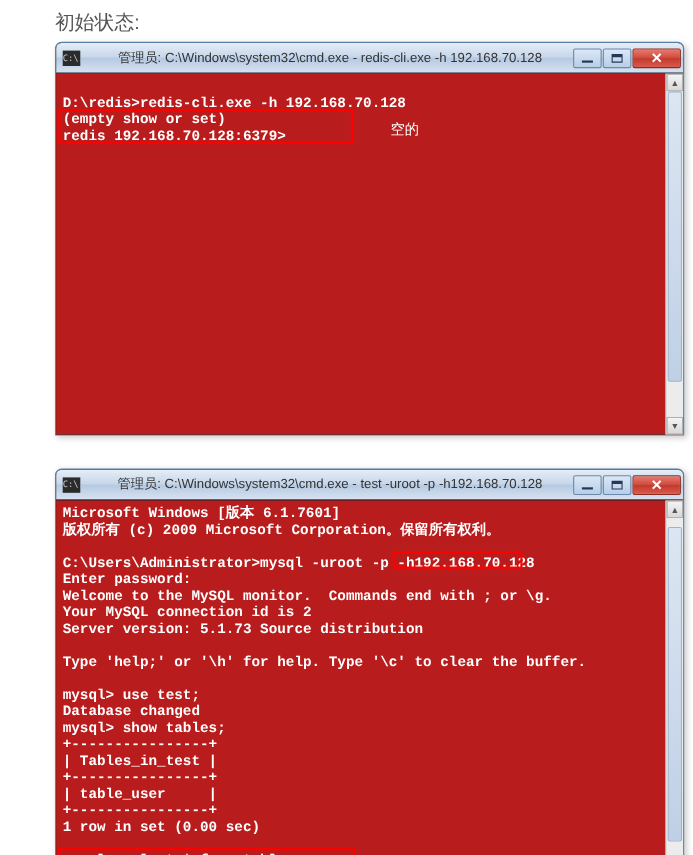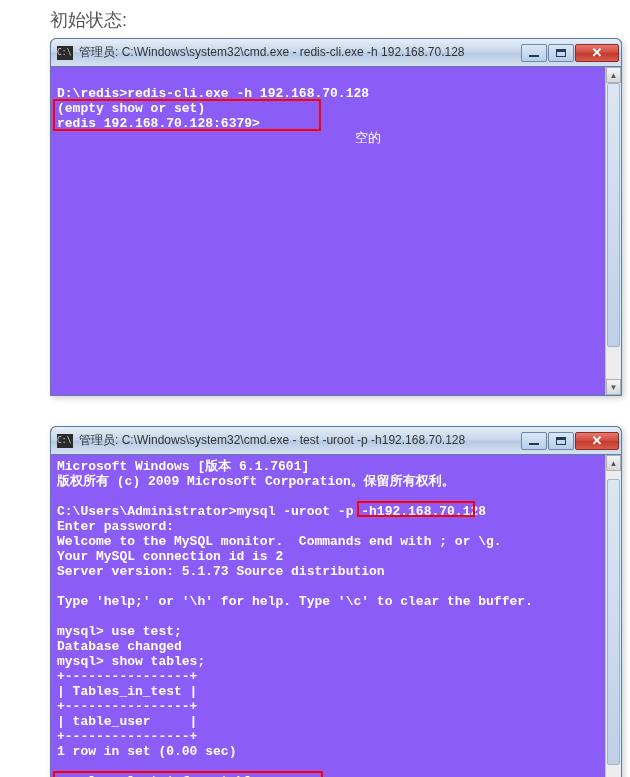--- a/index.html
+++ b/index.html
@@ -43,20 +43,21 @@
       line-height: 14px;
       text-align: center;
       font-family: monospace;
       margin-right: 6px;
       flex-shrink: 0;
     }
     .titlebar .title-text {
       flex: 1;
       white-space: nowrap;
       overflow: hidden;
+      text-align: center;
     }
     .win-buttons {
       display: flex;
       gap: 1px;
       align-items: center;
     }
     .win-btn {
       height: 18px;
       border: 1px solid #6a89ad;
       background: linear-gradient(#dbe7f5, #b8cee8);
@@ -83,21 +84,21 @@
     }
     .win-btn.max .glyph {
       width: 10px;
       height: 8px;
       border: 1.5px solid #24395a;
       border-top-width: 3px;
     }
     .win-btn.close .glyph { font-size: 13px; font-weight: bold; line-height: 1; }
 
     .terminal {
-      background: #8b5cf6;
+      background: #b91c1c;
       color: #ffffff;
       font-family: "SimSun", "NSimSun", "Courier New", monospace;
       font-size: 13px;
       line-height: 15px;
       padding: 4px 6px;
       white-space: pre;
       font-weight: bold;
       overflow: hidden;
       position: relative;
     }
@@ -133,21 +134,20 @@
       position: absolute;
       border: 2px solid #f00;
       pointer-events: none;
     }
     .annotation {
       position: absolute;
       color: #fff;
       font-family: "SimSun", sans-serif;
       font-size: 13px;
       font-weight: normal;
-      margin-top: 20px;
     }
     .terminal-wrap { position: relative; }
   </style>
 </head>
 <body>
 
 <div class="page-label">初始状态:</div>
 
 <div class="window">
   <div class="titlebar">

